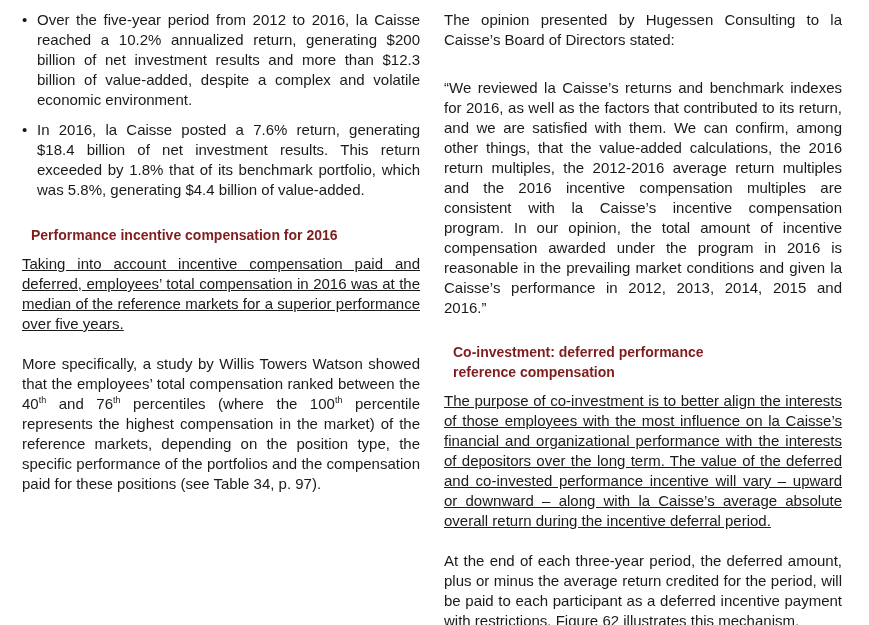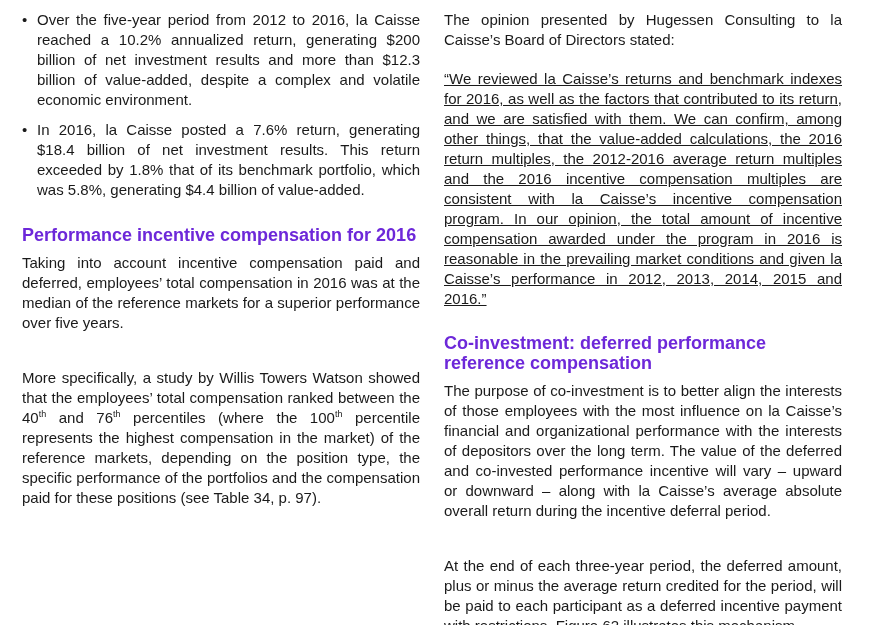--- a/index.html
+++ b/index.html
@@ -12,28 +12,28 @@
   }
   .col { position: absolute; top: 10px; }
   .col-left { left: 22px; width: 398px; }
   .col-right { left: 444px; width: 398px; }
   p { margin: 0; text-align: justify; }
   ul.bullets { list-style: none; margin: 0; padding: 0; }
   ul.bullets li { position: relative; padding-left: 15px; text-align: justify; }
   ul.bullets li + li { margin-top: 10px; }
   .bullet-dot { position: absolute; left: 0; top: 0; width: 10px; text-align: left; }
   h3 {
-    margin: 0; font-size: 18px; line-height: 20px; font-weight: bold;
-    color: #6d28d9;
+    margin: 9px; font-size: 14px; line-height: 20px; font-weight: bold;
+    color: #7f1d1d;
   }
   .sp-head { margin-top: 25px; }
   .sp-head2 { margin-top: 24px; }
-  .sp-para { margin-top: 8px; }
-  .sp-gap { margin-top: 35px; }
-  .sp-quote { margin-top: 19px; text-decoration: underline; }
+  .sp-para { margin-top: 8px; text-decoration: underline; }
+  .sp-gap { margin-top: 20px; }
+  .sp-quote { margin-top: 28px; }
   sup { font-size: 9px; line-height: 0; vertical-align: 6px; }
 </style>
 </head>
 <body>
 
 <div class="col col-left">
   <ul class="bullets">
     <li>
       <span class="bullet-dot">•</span>
       <span>Over the five-year period from 2012 to 2016, la Caisse reached a 10.2% annualized return, generating $200 billion of net investment results and more than $12.3 billion of value-added, despite a complex and volatile economic environment.</span>

